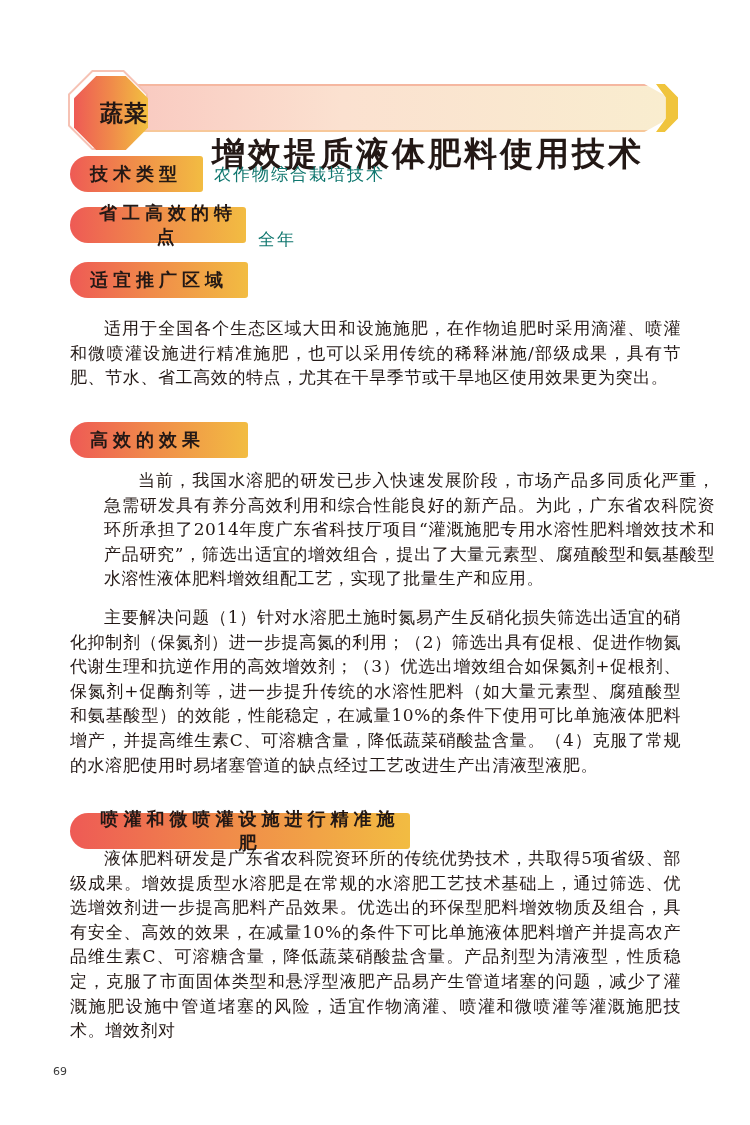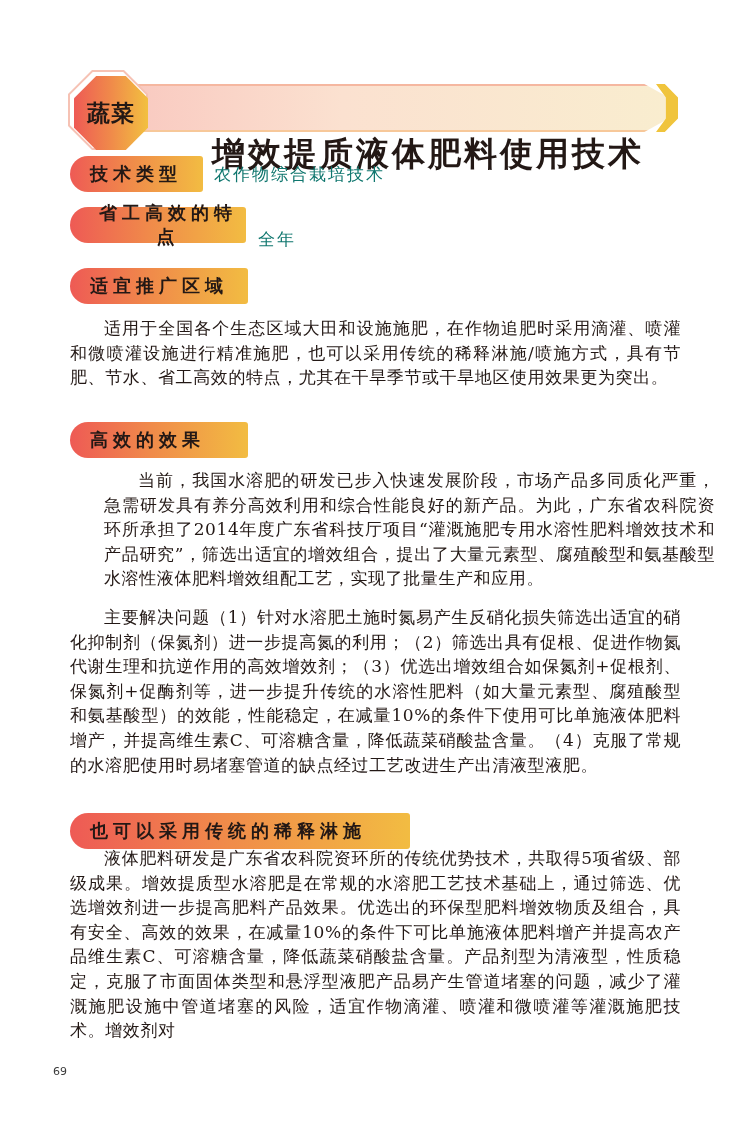--- a/index.html
+++ b/index.html
@@ -31,21 +31,21 @@
     clip-path: polygon(30% 0, 70% 0, 100% 30%, 100% 70%, 70% 100%, 30% 100%, 0 70%, 0 30%);
   }
   .octo-outline-inner {
     position: absolute; left: 2px; top: 2px; width: 76px; height: 76px; background: #fff;
     clip-path: polygon(30% 0, 70% 0, 100% 30%, 100% 70%, 70% 100%, 30% 100%, 0 70%, 0 30%);
   }
   .octo {
     position: absolute; left: 6px; top: 6px; width: 74px; height: 74px;
     background: linear-gradient(90deg, #ee5a55 0%, #f08a4a 50%, #f2c040 100%);
     clip-path: polygon(30% 0, 70% 0, 100% 30%, 100% 70%, 70% 100%, 30% 100%, 0 70%, 0 30%);
-    display: flex; align-items: center; justify-content: center;
+    display: flex; align-items: center; justify-content: flex-end;
   }
   .octo span {
     font-family: "DejaVu Sans", "Liberation Sans", sans-serif; font-weight: bold;
     font-size: 23px; color: #231815; letter-spacing: 1px;
   }
 
   
   .tag {
     position: absolute; left: 70px; height: 36px;
     background: linear-gradient(90deg, #ee5a55 0%, #f08a4a 45%, #f2bc42 100%);
@@ -83,23 +83,23 @@
     <span>蔬菜</span>
   </div>
 </div>
 
 <div class="tag" style="top:156px; width:133px;">技术类型</div>
 <div class="tag-value" style="left:214px; top:163px;">农作物综合栽培技术</div>
 
 <div class="tag" style="top:207px; width:176px;">省工高效的特点</div>
 <div class="tag-value" style="left:258px; top:228px;">全年</div>
 
-<div class="tag" style="top:268px; width:178px;">适宜推广区域</div>
-<p class="para" style="top:316px;">适用于全国各个生态区域大田和设施施肥，在作物追肥时采用滴灌、喷灌和微喷灌设施进行精准施肥，也可以采用传统的稀释淋施/喷施方式，具有节肥、节水、省工高效的特点，尤其在干旱季节或干旱地区使用效果更为突出。</p>
+<div class="tag" style="top:262px; width:178px;">适宜推广区域</div>
+<p class="para" style="top:316px;">适用于全国各个生态区域大田和设施施肥，在作物追肥时采用滴灌、喷灌和微喷灌设施进行精准施肥，也可以采用传统的稀释淋施/部级成果，具有节肥、节水、省工高效的特点，尤其在干旱季节或干旱地区使用效果更为突出。</p>
 
 <div class="tag" style="top:422px; width:178px;">高效的效果</div>
 <p class="para" style="top:468px;margin-left:34px;">当前，我国水溶肥的研发已步入快速发展阶段，市场产品多同质化严重，急需研发具有养分高效利用和综合性能良好的新产品。为此，广东省农科院资环所承担了2014年度广东省科技厅项目“灌溉施肥专用水溶性肥料增效技术和产品研究”，筛选出适宜的增效组合，提出了大量元素型、腐殖酸型和氨基酸型水溶性液体肥料增效组配工艺，实现了批量生产和应用。</p>
 <p class="para" style="top:597px;margin-top:8px;">主要解决问题（1）针对水溶肥土施时氮易产生反硝化损失筛选出适宜的硝化抑制剂（保氮剂）进一步提高氮的利用；（2）筛选出具有促根、促进作物氮代谢生理和抗逆作用的高效增效剂；（3）优选出增效组合如保氮剂+促根剂、保氮剂+促酶剂等，进一步提升传统的水溶性肥料（如大量元素型、腐殖酸型和氨基酸型）的效能，性能稳定，在减量10%的条件下使用可比单施液体肥料增产，并提高维生素C、可溶糖含量，降低蔬菜硝酸盐含量。（4）克服了常规的水溶肥使用时易堵塞管道的缺点经过工艺改进生产出清液型液肥。</p>
 
-<div class="tag" style="top:813px; width:340px;">也可以采用传统的稀释淋施</div>
+<div class="tag" style="top:813px; width:340px;">喷灌和微喷灌设施进行精准施肥</div>
 <p class="para" style="top:846px;">液体肥料研发是广东省农科院资环所的传统优势技术，共取得5项省级、部级成果。增效提质型水溶肥是在常规的水溶肥工艺技术基础上，通过筛选、优选增效剂进一步提高肥料产品效果。优选出的环保型肥料增效物质及组合，具有安全、高效的效果，在减量10%的条件下可比单施液体肥料增产并提高农产品维生素C、可溶糖含量，降低蔬菜硝酸盐含量。产品剂型为清液型，性质稳定，克服了市面固体类型和悬浮型液肥产品易产生管道堵塞的问题，减少了灌溉施肥设施中管道堵塞的风险，适宜作物滴灌、喷灌和微喷灌等灌溉施肥技术。增效剂对</p>
 
 <div class="page-num">69</div>
 
 </body></html>

